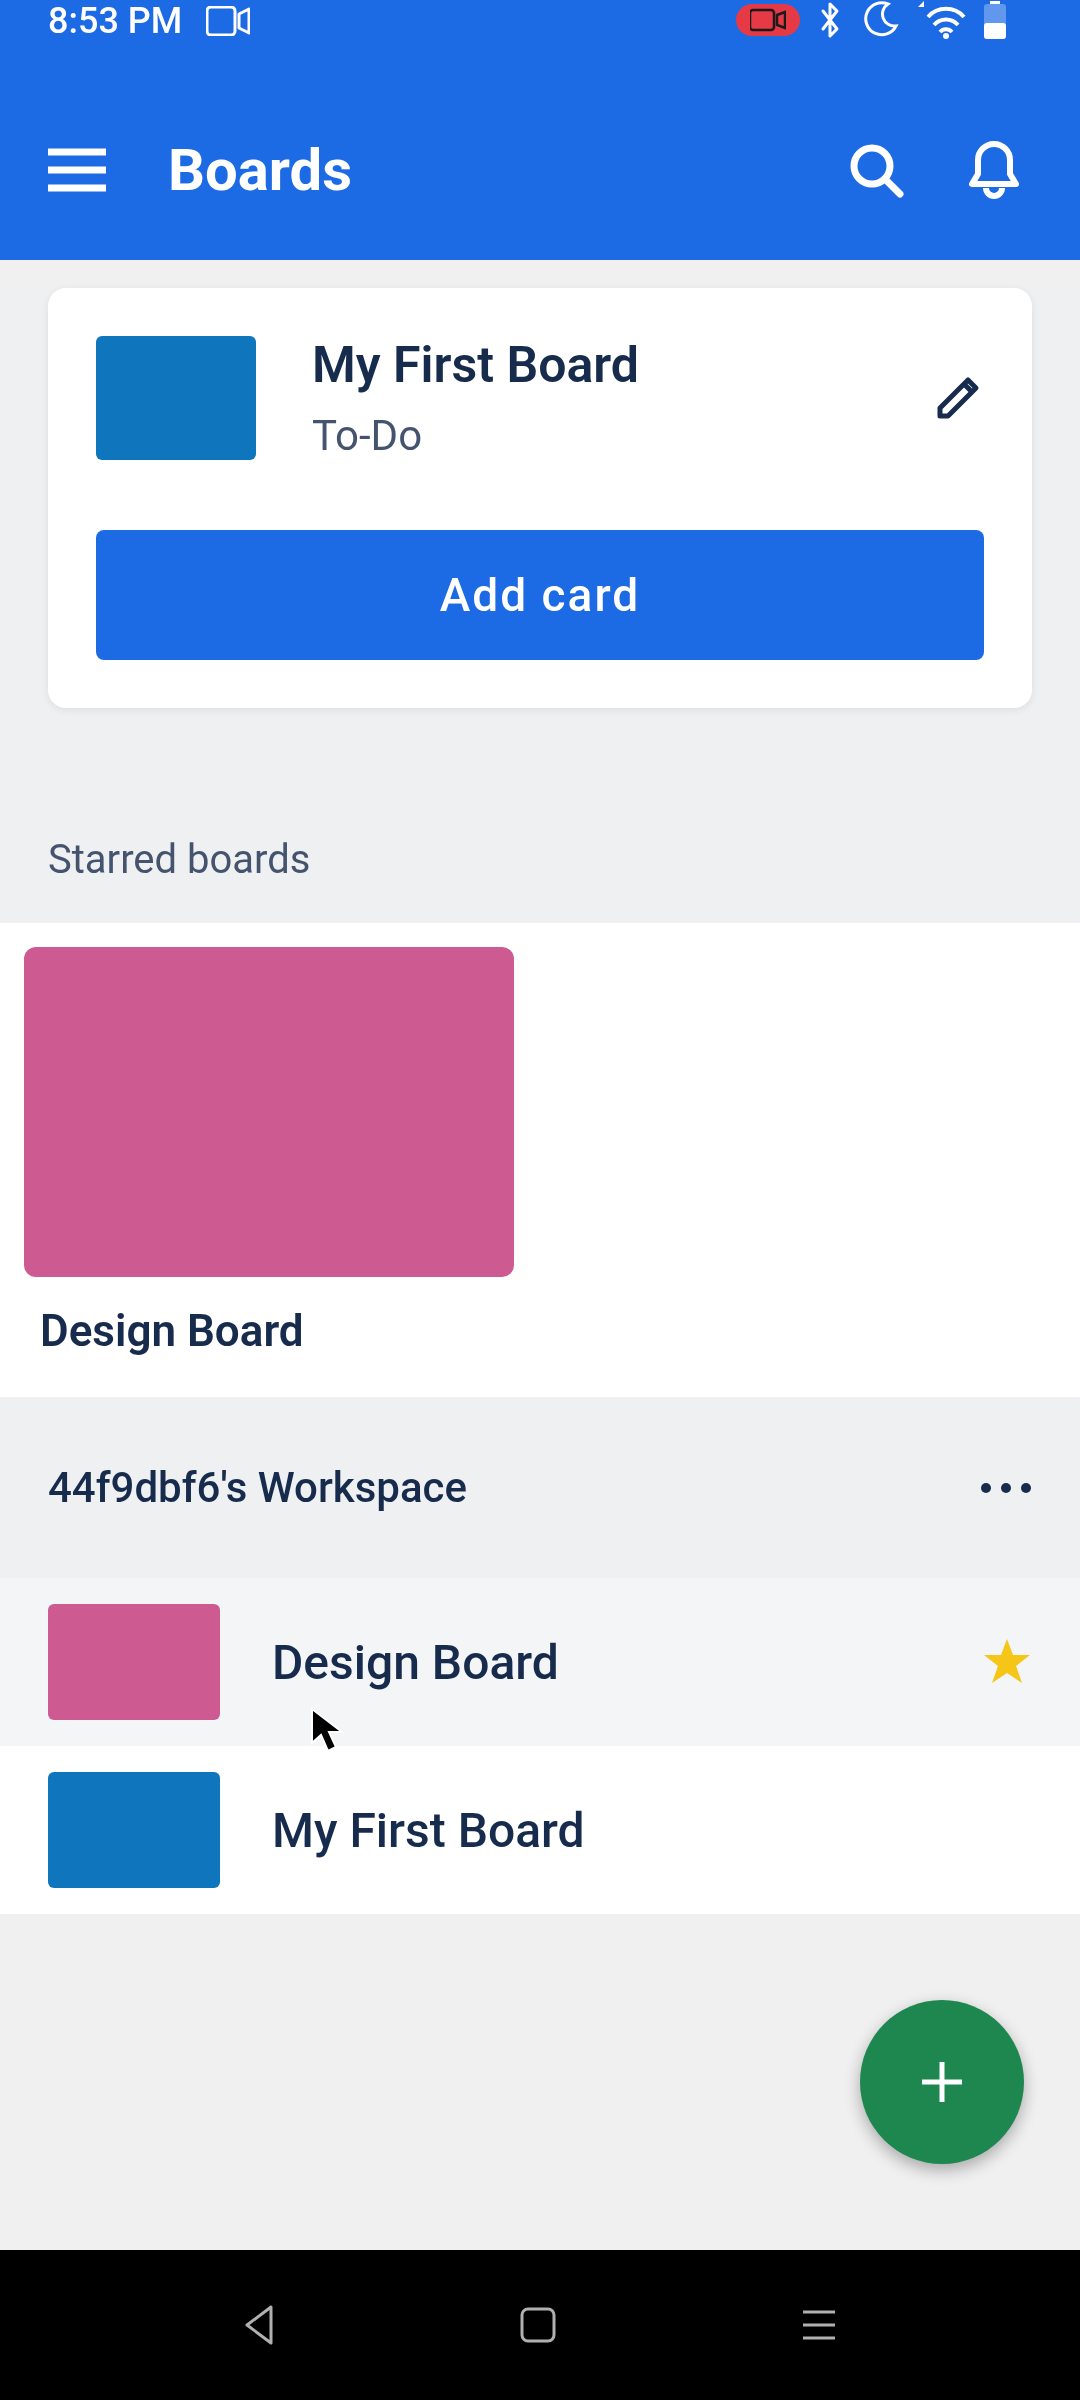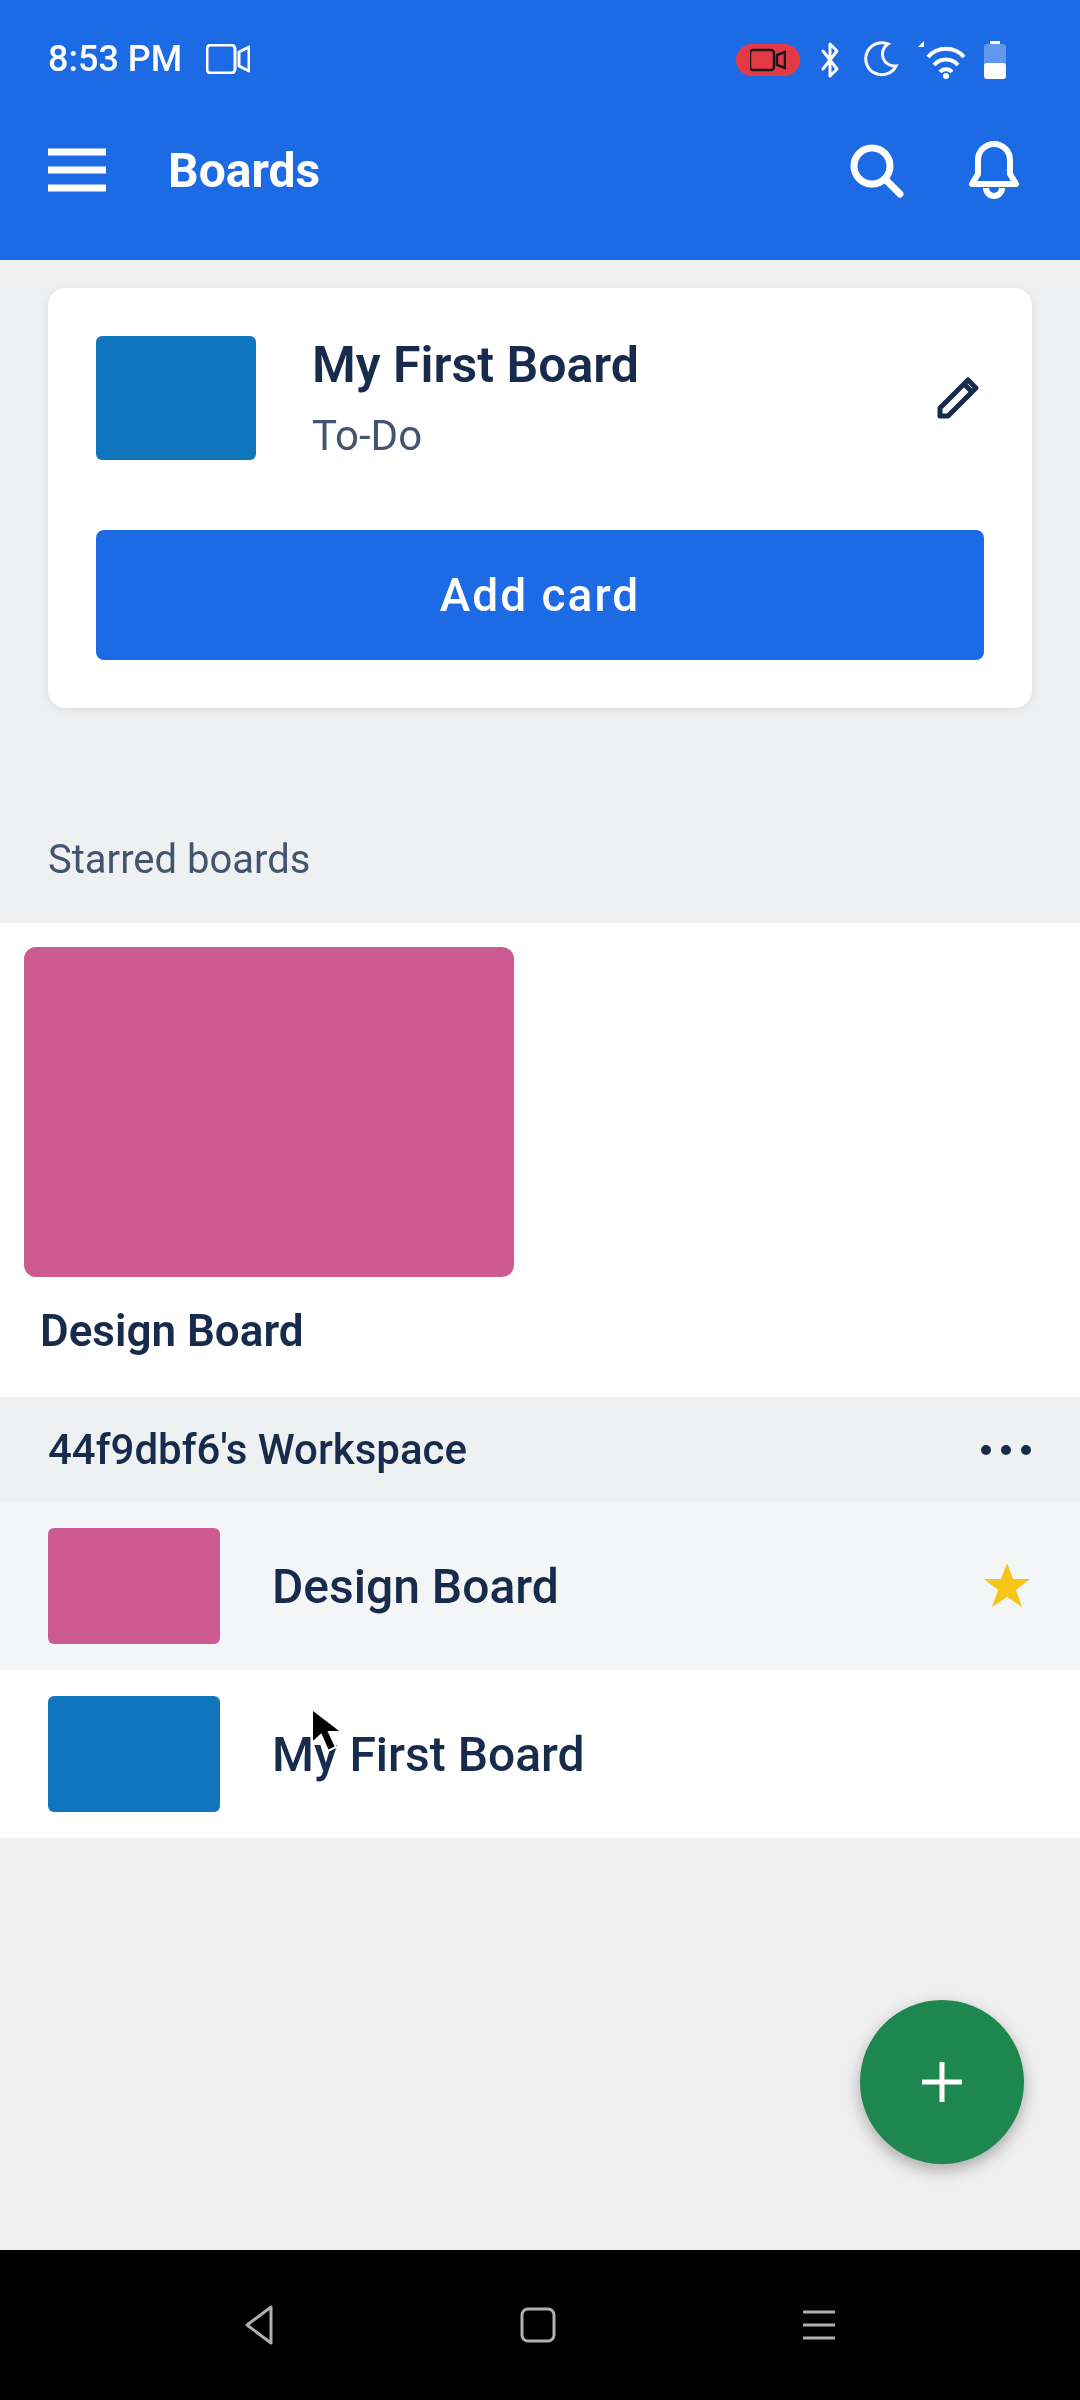--- a/index.html
+++ b/index.html
@@ -1,46 +1,46 @@
 <!DOCTYPE html>
 <html><head>
 <meta charset="utf-8">
 <style>
   * { margin: 0; padding: 0; box-sizing: border-box; }
   html, body { width: 1080px; height: 2400px; font-family: -apple-system, BlinkMacSystemFont, "Segoe UI", Roboto, sans-serif; background: #f0f0f0; overflow: hidden; }
   
-  .status-bar { height: 80px; background: #1d6ae5; display: flex; align-items: flex-end; justify-content: space-between; padding: 0 74px 0 48px; }
+  .status-bar { height: 80px; background: #1d6ae5; display: flex; align-items: flex-start; justify-content: space-between; padding: 0 74px 0 48px; }
   .status-left { display: flex; align-items: center; gap: 24px; }
   .status-time { color: #fff; font-size: 36px; font-weight: 500; }
   .status-right { display: flex; align-items: center; gap: 18px; }
   .status-icon { color: #fff; display: inline-flex; align-items: center; }
   .rec-badge { background: #e63946; border-radius: 16px; padding: 4px 14px; display: inline-flex; align-items: center; }
   
   .app-bar { height: 180px; background: #1d6ae5; display: flex; align-items: center; padding: 0 48px; }
-  .app-title { color: #fff; font-size: 48px; font-weight: 700; margin-left: 62px; flex: 1; }
+  .app-title { color: #fff; font-size: 58px; font-weight: 700; margin-left: 62px; flex: 1; }
   .app-actions { display: flex; align-items: center; gap: 64px; margin-right: 12px; }
   
   .content { background: #eff0f2; }
   
   .section-label { color: #44546f; font-size: 40px; padding: 48px 48px 20px 48px; }
   
   .quick-card { background: #fff; margin: 28px 48px 0 48px; border-radius: 18px; padding: 48px; box-shadow: 0 2px 8px rgba(0,0,0,0.08); }
   .quick-row { display: flex; align-items: center; }
   .quick-thumb { width: 160px; height: 124px; background: #0f75bc; border-radius: 6px; }
   .quick-text { flex: 1; margin-left: 56px; }
   .quick-board { color: #172b4d; font-size: 50px; font-weight: 600; }
   .quick-list { color: #44546f; font-size: 42px; margin-top: 17px; }
   .add-card-btn { margin-top: 70px; background: #1d6ae5; color: #fff; font-size: 46px; font-weight: 500; text-align: center; padding: 38px 0; border-radius: 8px; letter-spacing: 2px; }
   
   .starred-section { padding-top: 80px; }
   .starred-grid { background: #fff; padding: 24px 24px 40px 24px; margin-top: 20px; }
   .starred-thumb { width: 490px; height: 330px; background: #cd5a91; border-radius: 12px; }
   .starred-name { color: #172b4d; font-size: 44px; font-weight: 600; margin-top: 28px; margin-left: 16px; }
   
-  .workspace-header { display: flex; align-items: center; justify-content: space-between; padding: 28px 48px; }
+  .workspace-header { display: flex; align-items: center; justify-content: space-between; padding: 66px 48px; }
   .workspace-name { color: #172b4d; font-size: 42px; font-weight: 500; }
   
   .board-list { background: #fff; }
   .board-item { display: flex; align-items: center; padding: 26px 48px; position: relative; }
   .board-item.highlighted { background: #f4f5f7; }
   .board-thumb { width: 172px; height: 116px; border-radius: 6px; }
   .board-name { color: #172b4d; font-size: 48px; font-weight: 500; margin-left: 52px; flex: 1; }
   .star-icon { color: #f5c518; }
   
   .fab { position: absolute; right: 56px; top: 2000px; width: 164px; height: 164px; background: #1e874f; border-radius: 50%; display: flex; align-items: center; justify-content: center; box-shadow: 0 6px 16px rgba(0,0,0,0.3); }

